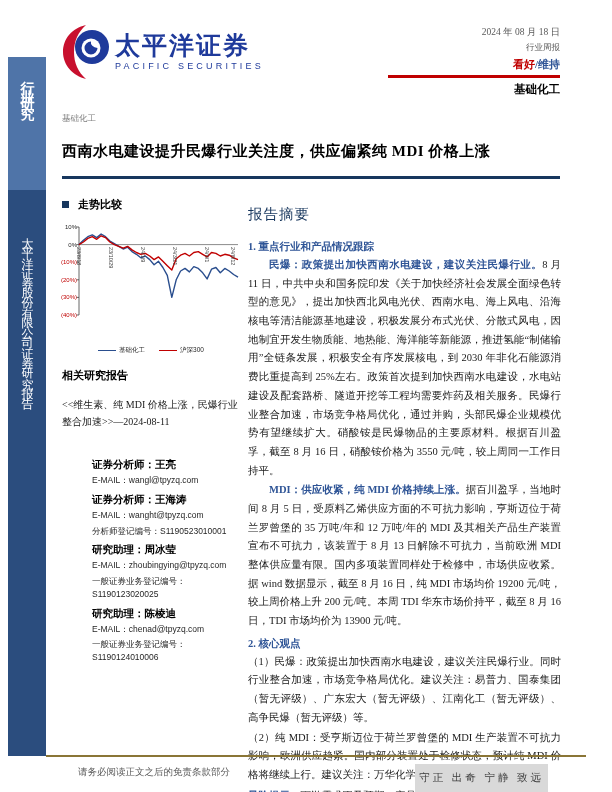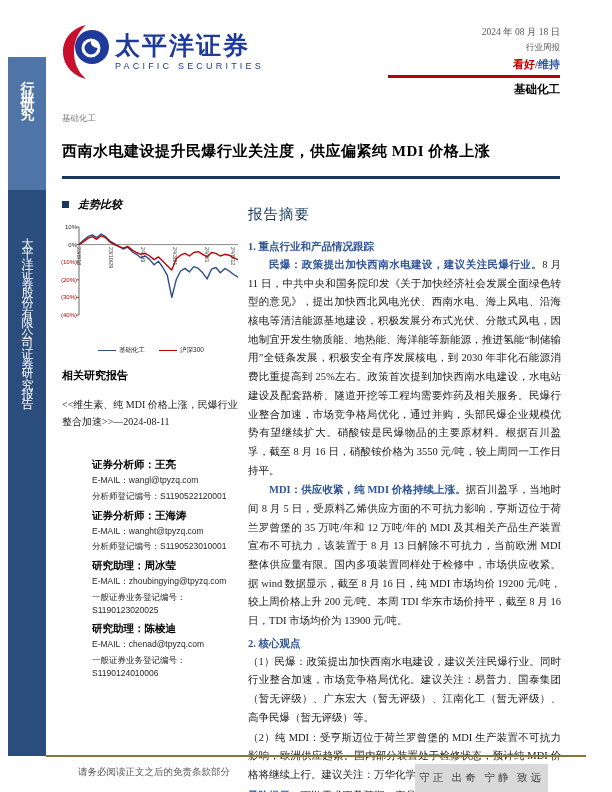--- a/index.html
+++ b/index.html
@@ -29,21 +29,21 @@
   .hdr-redline{height:3px;background:#c00000;margin-top:3px;width:172px;margin-left:auto;}
   .hdr-industry{font-size:11.5px;font-weight:bold;color:#000;margin-top:4px;}
   
   .kicker{position:absolute;left:62px;top:113px;font-size:8.5px;color:#7f7f7f;}
   .doc-title{position:absolute;left:62px;top:142px;width:500px;font-size:15px;font-weight:bold;color:#000;letter-spacing:.5px;}
   .title-rule{position:absolute;left:62px;top:176px;width:498px;height:3px;background:#17375e;}
   
   .trend{position:absolute;left:62px;top:197px;width:178px;}
   .trend-hd{display:flex;align-items:center;gap:9px;}
   .sq{width:7px;height:7px;background:#17375e;flex:0 0 auto;}
-  .trend-hd span{font-size:11px;font-weight:bold;font-style:italic;color:#000;}
+  .trend-hd span{font-size:11px;font-weight:bold;color:#000;}
   .chart{position:relative;width:178px;height:145px;margin-top:10px;}
   .chart svg{position:absolute;left:0;top:0;}
   .ylab{position:absolute;right:163px;width:34px;text-align:right;font-size:6px;font-family:"Liberation Sans",sans-serif;color:#262626;}
   .ylab.neg{color:#c00000;}
   .xlab{position:absolute;font-size:5.5px;color:#404040;font-family:"Liberation Sans",sans-serif;
         transform:rotate(90deg);transform-origin:left top;white-space:nowrap;}
   .legend{position:absolute;left:0;top:124px;width:178px;display:flex;justify-content:center;gap:14px;font-size:6.5px;color:#262626;font-family:"Liberation Sans",sans-serif;}
   .legend .it{display:flex;align-items:center;gap:3px;}
   .lg-line{width:18px;height:0;border-top:1.6px solid;}
   .related{position:absolute;left:62px;top:368px;width:180px;}
@@ -151,21 +151,20 @@
 
   <div class="related">
     <h3>相关研究报告</h3>
     <p>&lt;&lt;维生素、纯 MDI 价格上涨，民爆行业整合加速&gt;&gt;—2024-08-11</p>
   </div>
 
   <div class="analysts">
     <div class="an">
       <p class="t">证券分析师：王亮</p>
       <p class="d">E-MAIL：wangl@tpyzq.com</p>
-      <p class="d">分析师登记编号：S1190522120001</p>
     </div>
     <div class="an">
       <p class="t">证券分析师：王海涛</p>
       <p class="d">E-MAIL：wanght@tpyzq.com</p>
       <p class="d">分析师登记编号：S1190523010001</p>
     </div>
     <div class="an">
       <p class="t">研究助理：周冰莹</p>
       <p class="d">E-MAIL：zhoubingying@tpyzq.com</p>
       <p class="d">一般证券业务登记编号：S1190123020025</p>

